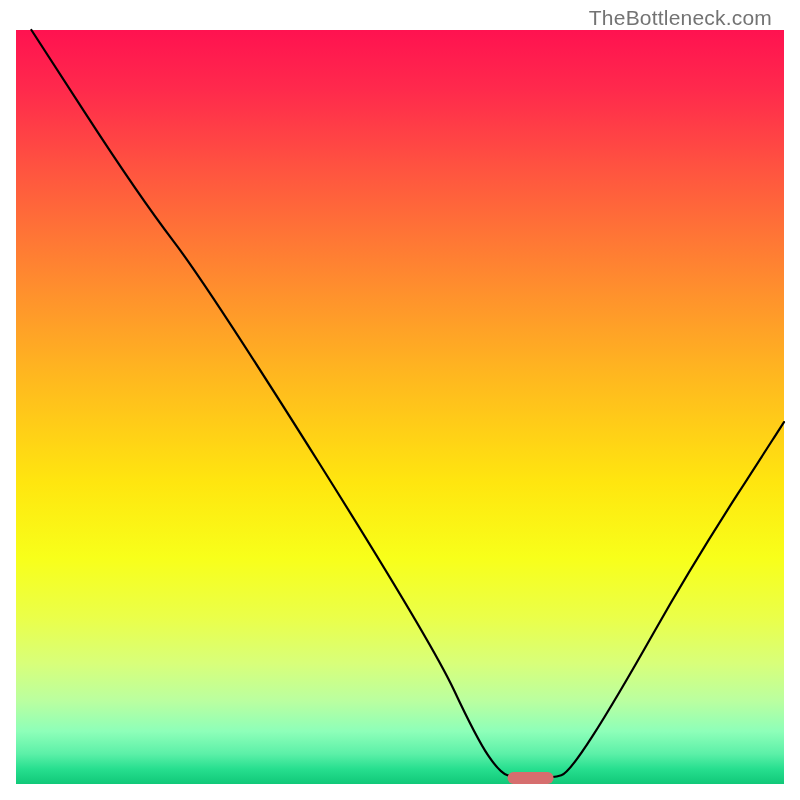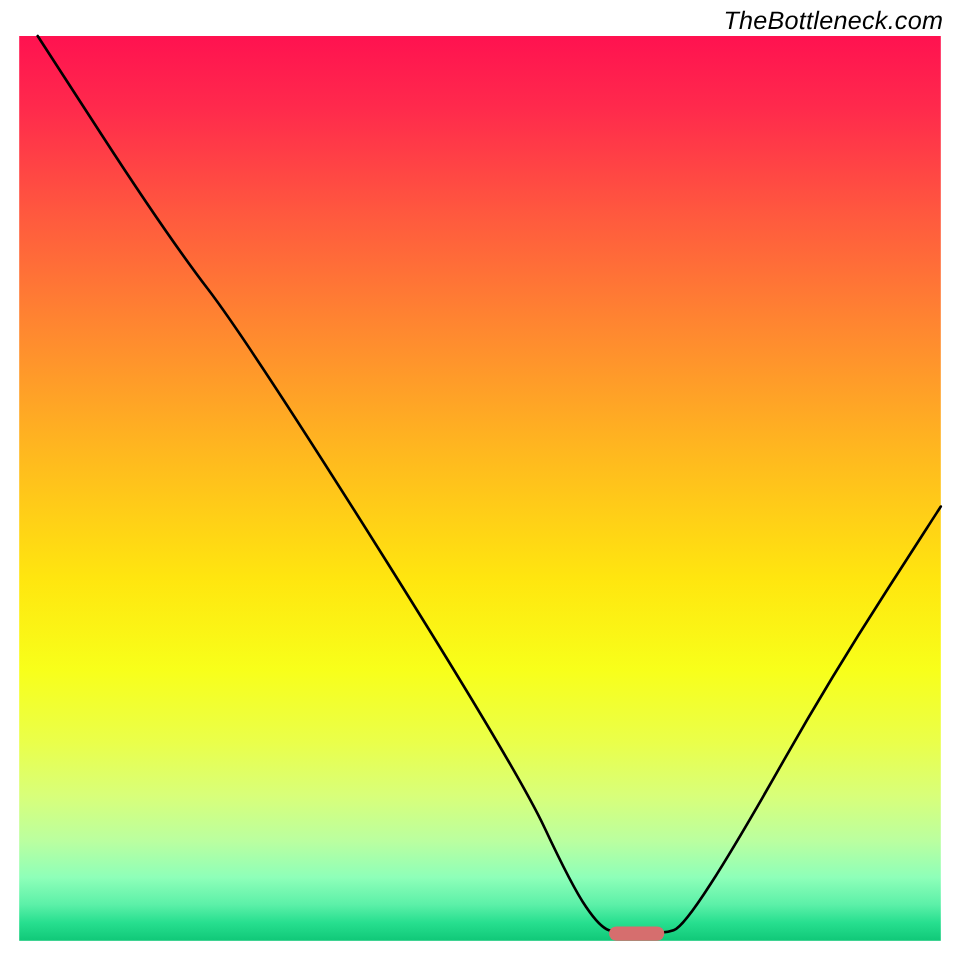--- a/index.html
+++ b/index.html
@@ -36,27 +36,26 @@
       #baffa0 89%,
       #8effb9 93%,
       #5cf0a8 96%,
       #27df8f 98%,
       #10c878 100%
     );
   }
   .watermark {
     position: absolute;
     top: 6px;
-    right: 14px;
-    color: #000000;
+    right: 28px;
+    color: #737373;
     font-size: 21px;
     font-weight: 400;
     text-align: right;
     letter-spacing: 0.2px;
-    font-style: italic;
   }
   svg.overlay {
     position: absolute;
     left: 0;
     top: 0;
     width: 800px;
     height: 800px;
     pointer-events: none;
   }
   .curve {

